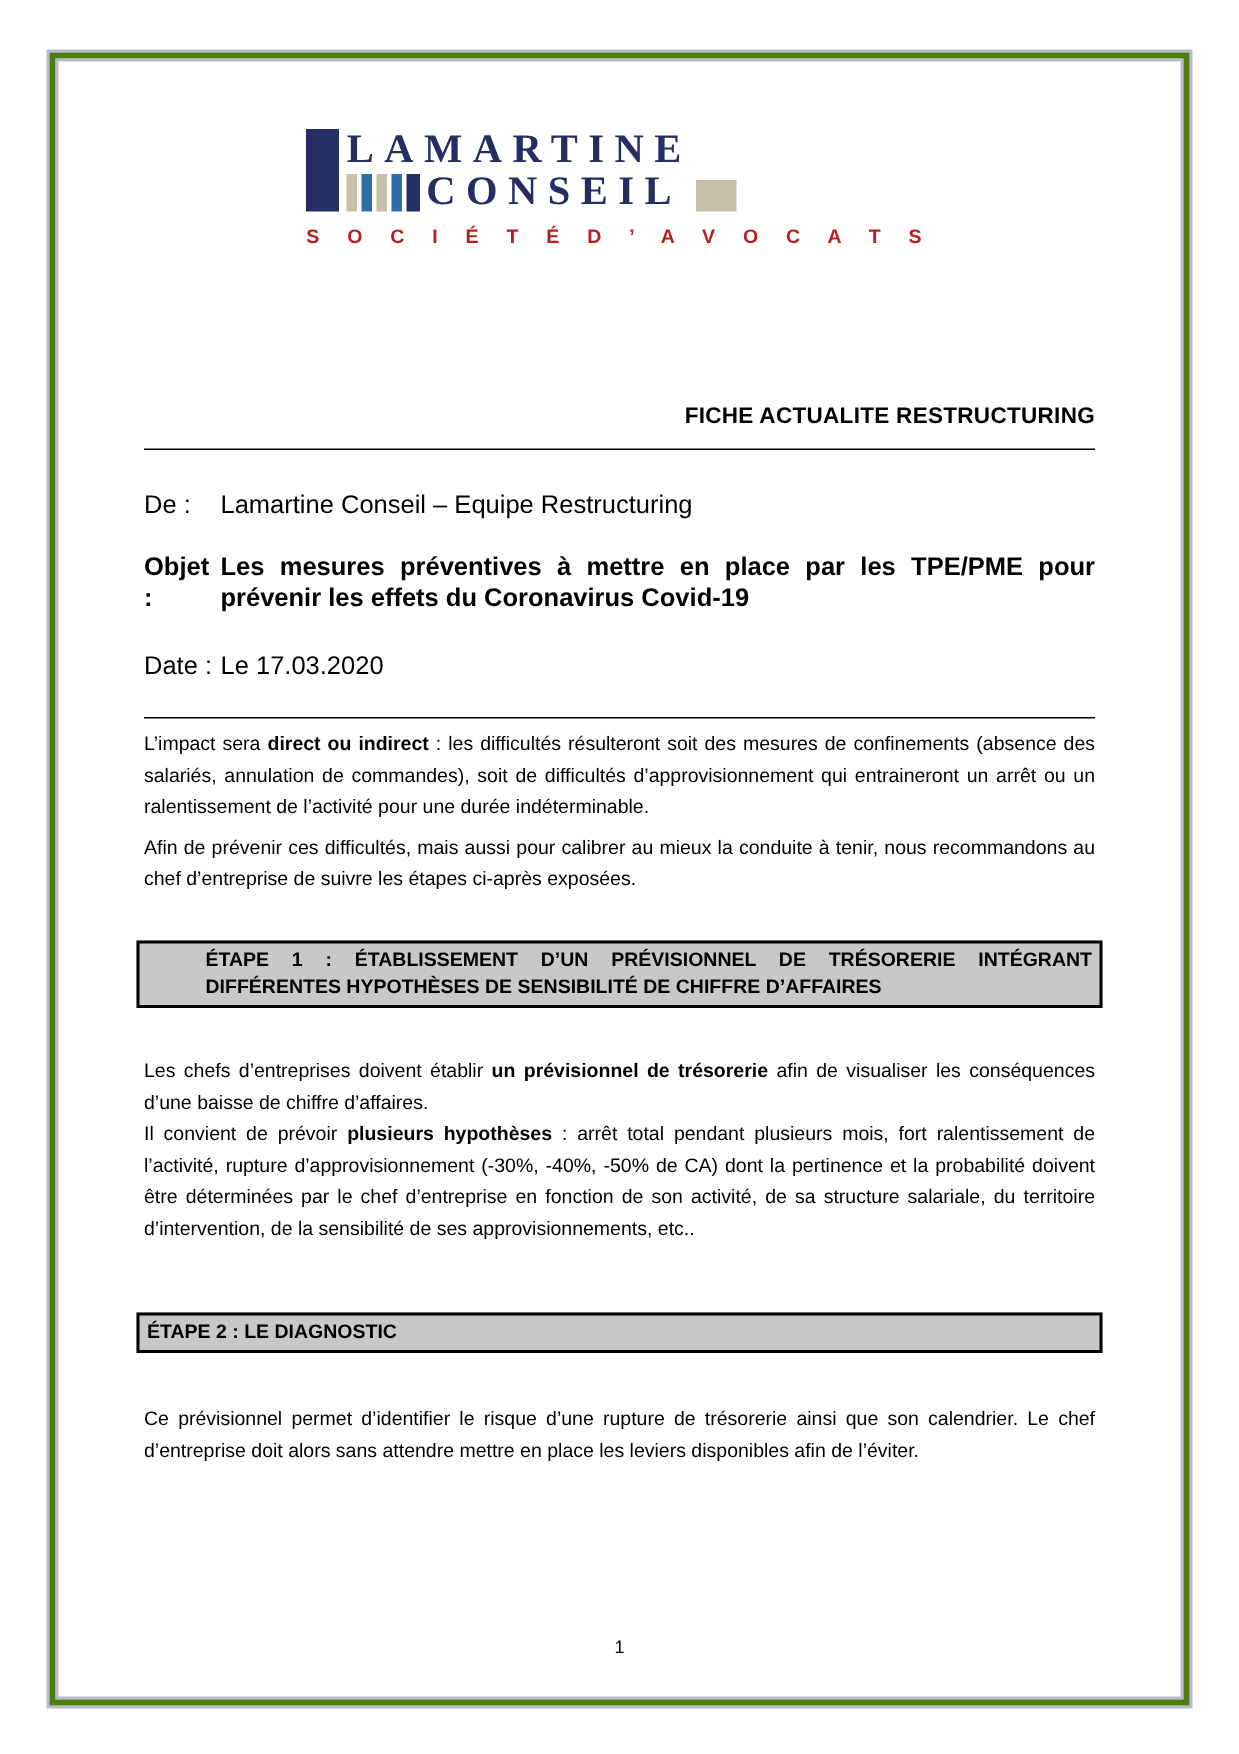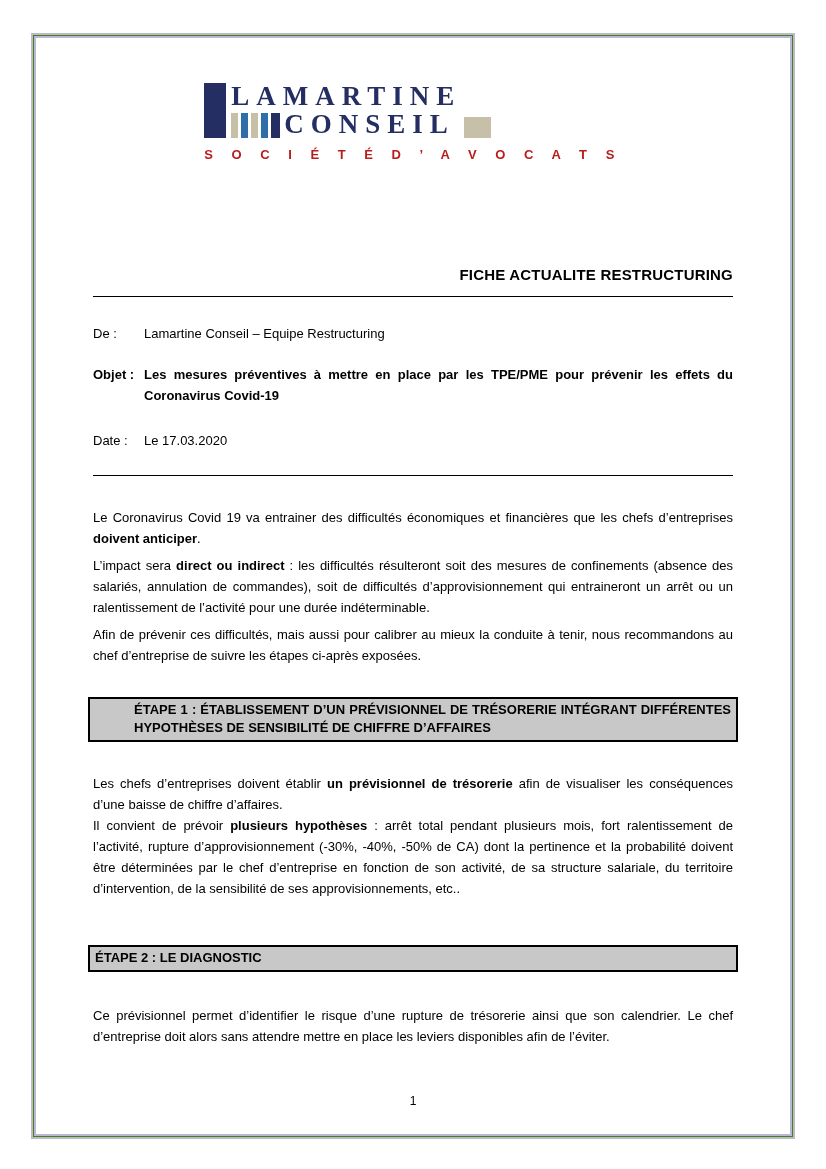--- a/index.html
+++ b/index.html
@@ -7,21 +7,21 @@
   body {
     width: 826px; height: 1169px;
     position: relative;
     font-family: "Liberation Sans", sans-serif;
     color: #000;
   }
   .page-frame {
     position: absolute;
     left: 33px; top: 35px;
     width: 760px; height: 1102px;
-    border: 1px solid #4d7c0f;
+    border: 4px solid #4d7c0f;
     box-shadow: 0 0 0 2px #b8bad1, inset 0 0 0 2px #b8bad1;
     background: #fff;
   }
   .content {
     position: absolute;
     left: 0; top: 0; right: 0; bottom: 0;
     padding: 47px 59px 0 59px;
   }
 
   
@@ -59,21 +59,21 @@
     margin-top: 104px;
     text-align: right;
     font-size: 15px; font-weight: bold;
     letter-spacing: 0.2px;
   }
   .rule { border: none; border-top: 1.5px solid #000; }
   .rule-1 { margin-top: 13px; }
   .rule-2 { margin-top: 24px; }
 
   
-  .meta { font-size: 13px; line-height: 21px; }
+  .meta { font-size: 17px; line-height: 21px; }
   .meta-row { display: flex; }
   .meta-row.de { margin-top: 26px; }
   .meta-row.objet { margin-top: 20px; font-weight: bold; }
   .meta-row.date { margin-top: 24px; }
   .meta-label { width: 51px; flex-shrink: 0; }
   .meta-value { flex: 1; }
   .meta-row.objet .meta-value { text-align: justify; }
 
   
   .para {
@@ -145,21 +145,20 @@
         <span class="meta-value">Les mesures préventives à mettre en place par les TPE/PME pour prévenir les effets du Coronavirus Covid-19</span>
       </div>
       <div class="meta-row date">
         <span class="meta-label">Date :</span>
         <span class="meta-value">Le 17.03.2020</span>
       </div>
     </div>
 
     <hr class="rule rule-2">
 
-    <p class="para p1"><span>Le Coronavirus Covid 19 va entrainer des difficultés économiques et financières que les chefs d’entreprises </span><b>doivent anticiper</b><span>.</span></p>
 
     <p class="para p2"><span>L’impact sera </span><b>direct ou indirect</b><span> : les difficultés résulteront soit des mesures de confinements (absence des salariés, annulation de commandes), soit de difficultés d’approvisionnement qui entraineront un arrêt ou un ralentissement de l’activité pour une durée indéterminable.</span></p>
 
     <p class="para p3">Afin de prévenir ces difficultés, mais aussi pour calibrer au mieux la conduite à tenir, nous recommandons au  chef d’entreprise de suivre les étapes ci-après exposées.</p>
 
     <div class="etape-box etape-1">ÉTAPE 1 : ÉTABLISSEMENT D’UN PRÉVISIONNEL DE TRÉSORERIE INTÉGRANT DIFFÉRENTES HYPOTHÈSES DE SENSIBILITÉ DE CHIFFRE D’AFFAIRES</div>
 
     <div class="p4block">
       <p class="para"><span>Les chefs d’entreprises doivent établir </span><b>un prévisionnel de trésorerie</b><span> afin de visualiser les conséquences d’une baisse de chiffre d’affaires.</span></p>
       <p class="para"><span>Il convient de prévoir </span><b>plusieurs hypothèses</b><span> : arrêt total pendant plusieurs mois, fort ralentissement de l’activité, rupture d’approvisionnement (-30%, -40%, -50% de CA) dont la pertinence et la probabilité doivent être déterminées par le chef d’entreprise en fonction de son activité, de sa structure salariale, du territoire d’intervention, de la sensibilité de ses approvisionnements, etc..</span></p>

